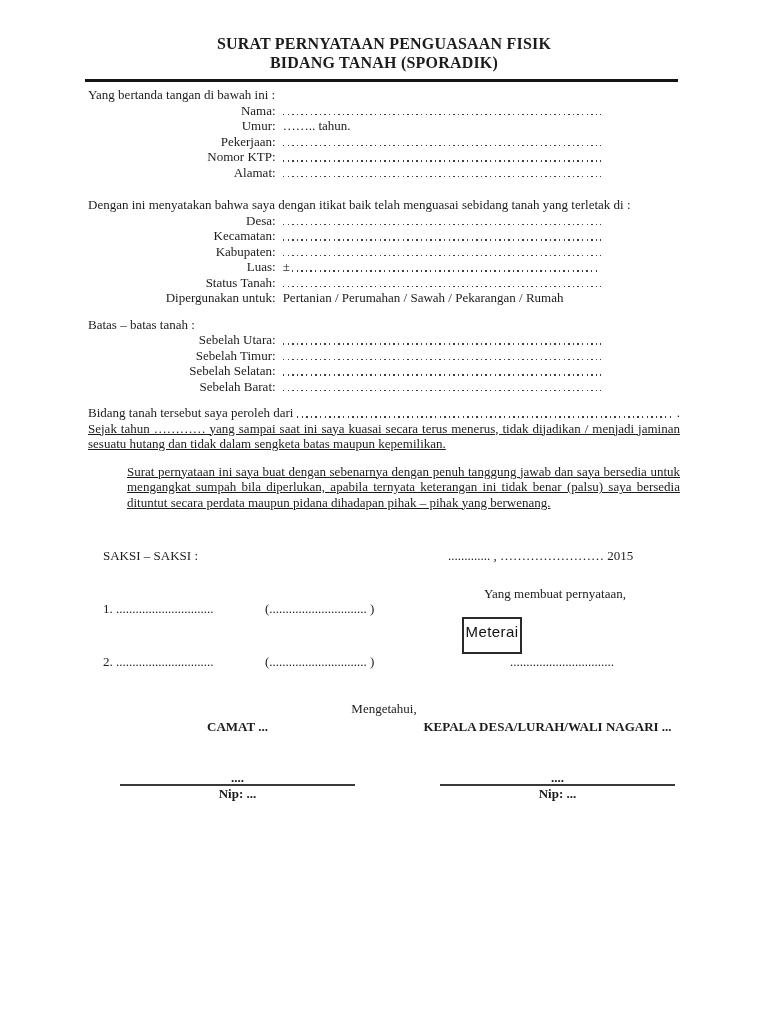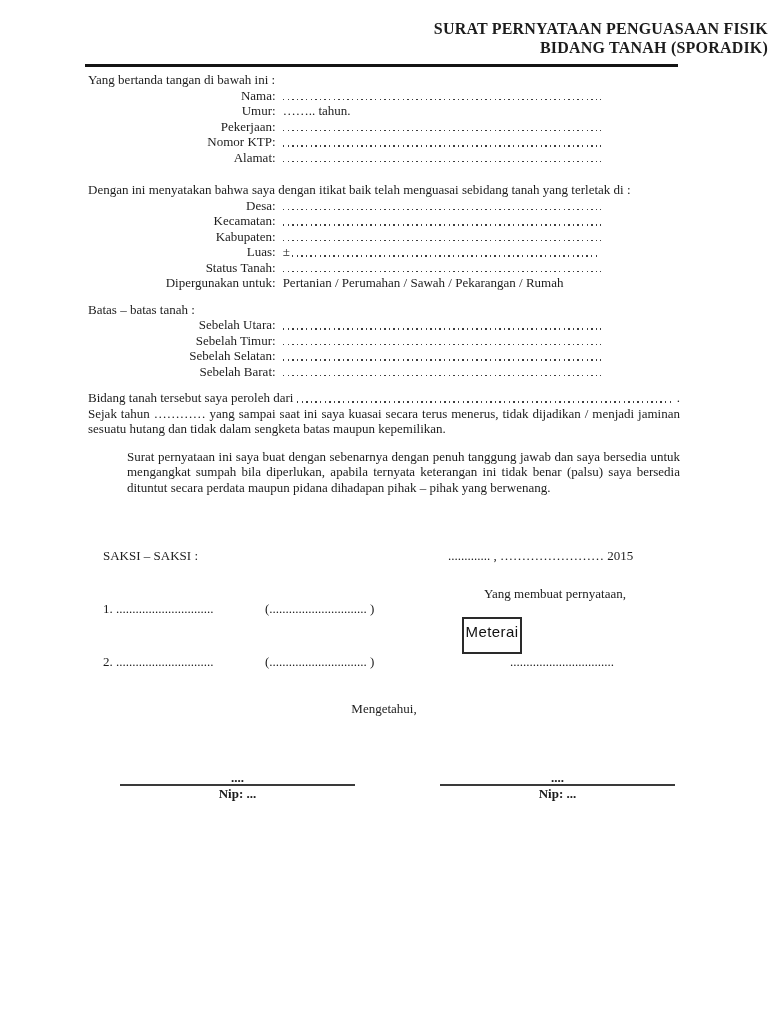--- a/index.html
+++ b/index.html
@@ -3,21 +3,21 @@
 <meta charset="utf-8">
 <style>
   html,body{margin:0;padding:0;}
   body{
     width:768px;height:1024px;overflow:hidden;background:#ffffff;
     font-family:"Liberation Serif", serif;color:#1c1c1c;font-size:13px;
   }
   .page{position:relative;width:768px;height:1024px;background:#fff;}
 
   
-  .title-block{padding-top:19px;text-align:right;font-weight:bold;font-size:16px;line-height:19px;letter-spacing:.2px;}
+  .title-block{padding-top:34px;text-align:center;font-weight:bold;font-size:16px;line-height:19px;letter-spacing:.2px;}
   .title-rule{margin:7px 0 0 85px;width:593px;border:0;border-top:3px solid #141414;}
 
   
   .content{margin-left:88px;width:592px;}
   .intro{margin-top:5px;line-height:15.5px;}
 
   .frow{display:flex;line-height:15.5px;text-align:right;}
   .flabel{flex:none;margin-left:50px;width:134px;}
   .fvalue{flex:1;display:flex;align-items:stretch;}
   .colon{flex:none;margin-right:7px;}
@@ -25,21 +25,21 @@
   .leader{flex:none;width:318px;position:relative;}
   .leader.short{width:308px;}
   .leader.wide{flex:1;width:auto;margin:0 5px 0 4px;}
   .leader::after{
     content:"";position:absolute;left:0;right:0;bottom:3px;height:1.4px;
     background-image:repeating-linear-gradient(90deg,#3d3d3d 0 1.4px,transparent 1.4px 4.6px);
   }
   .val-text{flex:none;}
 
   .para{margin-top:11px;line-height:15.5px;}
-  .para.justify{text-align:justify;}
+  .para.justify{text-align:justify;text-decoration:underline;}
   .gap-lg{margin-top:17px;}
 
   
   .abs{position:absolute;line-height:15px;text-align:right;}
   .meterai-box{
     position:absolute;left:462px;top:617px;width:56px;height:29px;
     border:2px solid #2a2a2a;text-align:center;padding-top:4px;
     font-family:"Liberation Sans", sans-serif;font-size:15px;letter-spacing:.4px;color:#111;
   }
   .bold{font-weight:bold;}
@@ -199,20 +199,22 @@
 
   <div class="meterai-box">
     <span>Meterai</span>
   </div>
 
   <div class="abs" style="left:103px;top:654px;">2. ..............................</div>
   <div class="abs" style="left:265px;top:654px;">(.............................. )</div>
   <div class="abs" style="left:510px;top:654px;">................................</div>
 
   <div class="abs center" style="left:88px;top:701px;width:592px;">Mengetahui,</div>
+  <div class="abs center bold" style="left:120px;top:719px;width:235px;">CAMAT ...</div>
+  <div class="abs center bold" style="left:400px;top:719px;width:295px;">KEPALA DESA/LURAH/WALI NAGARI ...</div>
 
   <div class="sig-block" style="left:120px;top:771px;">
     <div class="sig-dots">....</div>
     <div class="sig-line"></div>
     <div class="sig-nip">Nip: ...</div>
   </div>
   <div class="sig-block" style="left:440px;top:771px;">
     <div class="sig-dots">....</div>
     <div class="sig-line"></div>
     <div class="sig-nip">Nip: ...</div>

